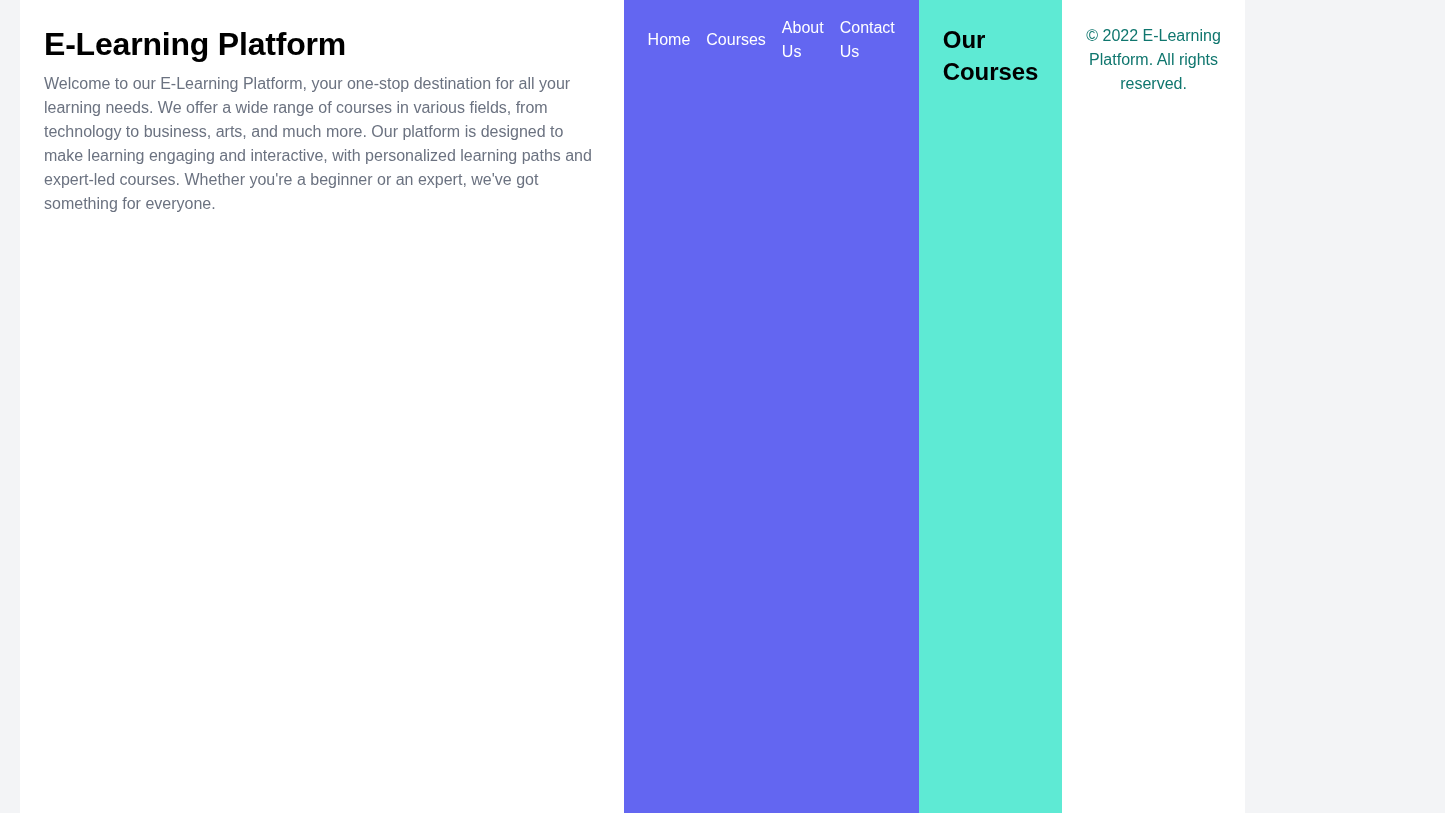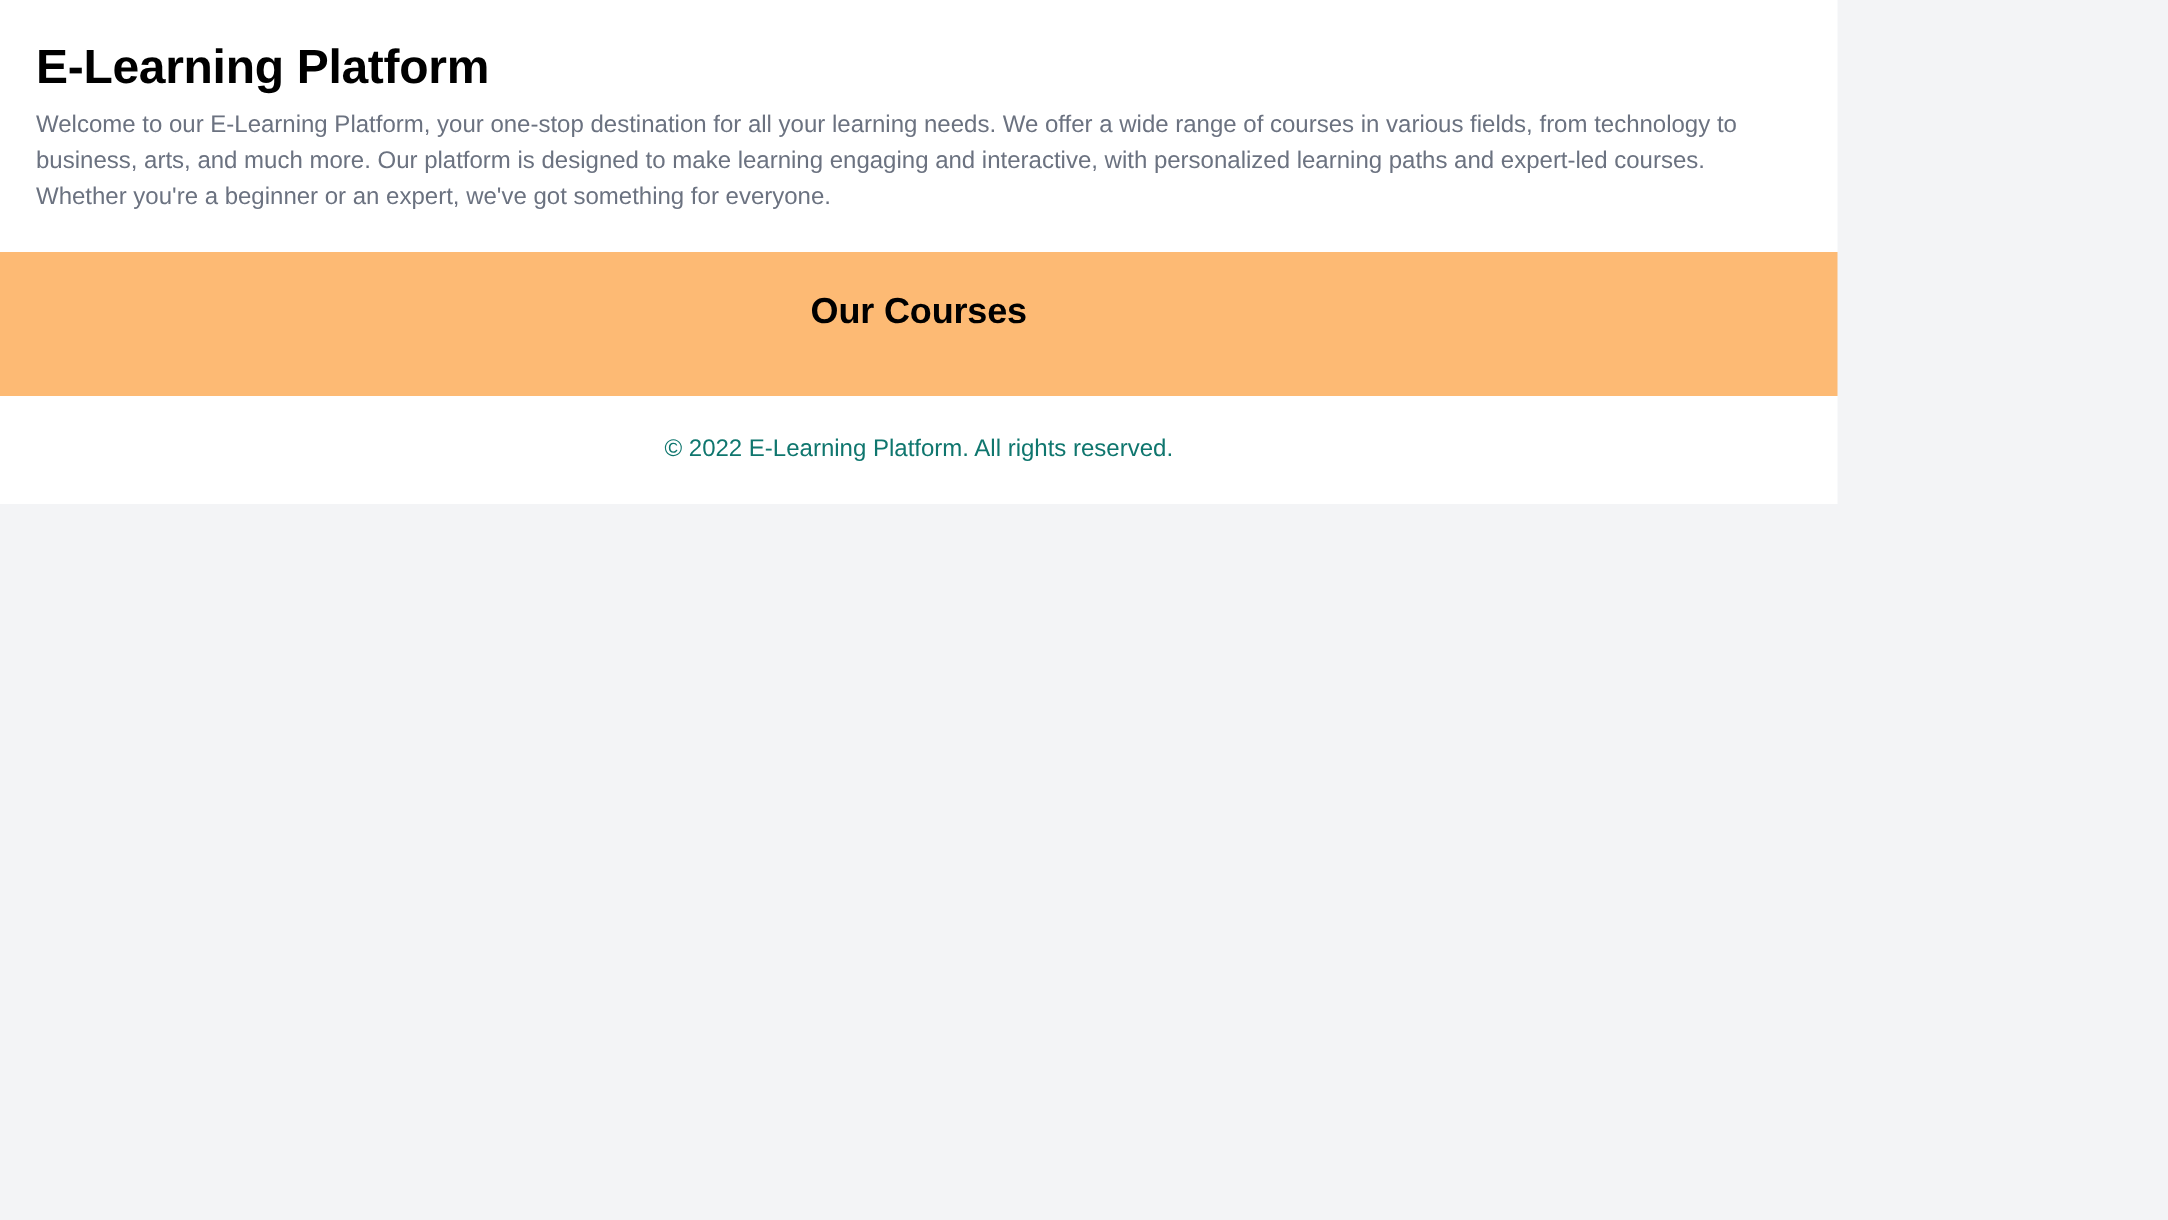--- a/index.html
+++ b/index.html
@@ -13,22 +13,23 @@
     background: #f3f4f6;
     font-family: "Liberation Sans", sans-serif;
     -webkit-font-smoothing: antialiased;
     overflow: hidden;
   }
 
   .page {
     width: 1225px;
     min-height: 813px;
     display: flex;
-    flex-direction: column;
+    flex-direction: row;
     background: #f3f4f6;
+    margin-left: 20px;
   }
 
   
   .site-header {
     background: #ffffff;
     padding: 24px;
   }
 
   .site-title {
     font-size: 32px;
@@ -63,23 +64,22 @@
     display: inline-block;
     font-size: 16px;
     line-height: 24px;
     color: #ffffff;
     text-decoration: none;
     cursor: pointer;
   }
 
   
   .main-content {
-    background: #fdba74;
+    background: #5eead4;
     padding: 24px;
-    text-align: center;
   }
 
   .section-title {
     font-size: 24px;
     line-height: 32px;
     font-weight: 700;
     color: #000000;
     letter-spacing: -0.1px;
   }
 
@@ -113,20 +113,36 @@
 </head>
 <body>
 
 <div class="page">
 
   <header class="site-header">
     <h1 class="site-title">E-Learning Platform</h1>
     <p class="site-intro">Welcome to our E-Learning Platform, your one-stop destination for all your learning needs. We offer a wide range of courses in various fields, from technology to business, arts, and much more. Our platform is designed to make learning engaging and interactive, with personalized learning paths and expert-led courses. Whether you're a beginner or an expert, we've got something for everyone.</p>
   </header>
 
+  <nav class="main-nav">
+    <ul class="nav-list">
+      <li>
+        <a class="nav-link" href="#">Home</a>
+      </li>
+      <li>
+        <a class="nav-link" href="#">Courses</a>
+      </li>
+      <li>
+        <a class="nav-link" href="#">About Us</a>
+      </li>
+      <li>
+        <a class="nav-link" href="#">Contact Us</a>
+      </li>
+    </ul>
+  </nav>
 
   <main class="main-content">
     <h2 class="section-title">Our Courses</h2>
     <div class="course-grid"></div>
   </main>
 
   <footer class="site-footer">
     <p class="footer-text">© 2022 E-Learning Platform. All rights reserved.</p>
   </footer>
 

